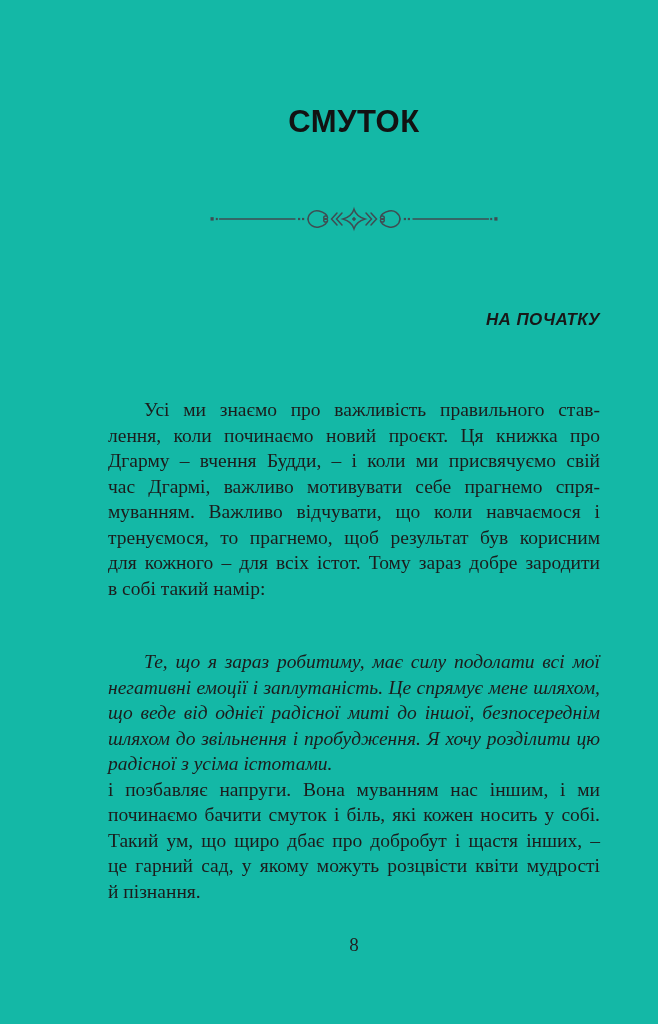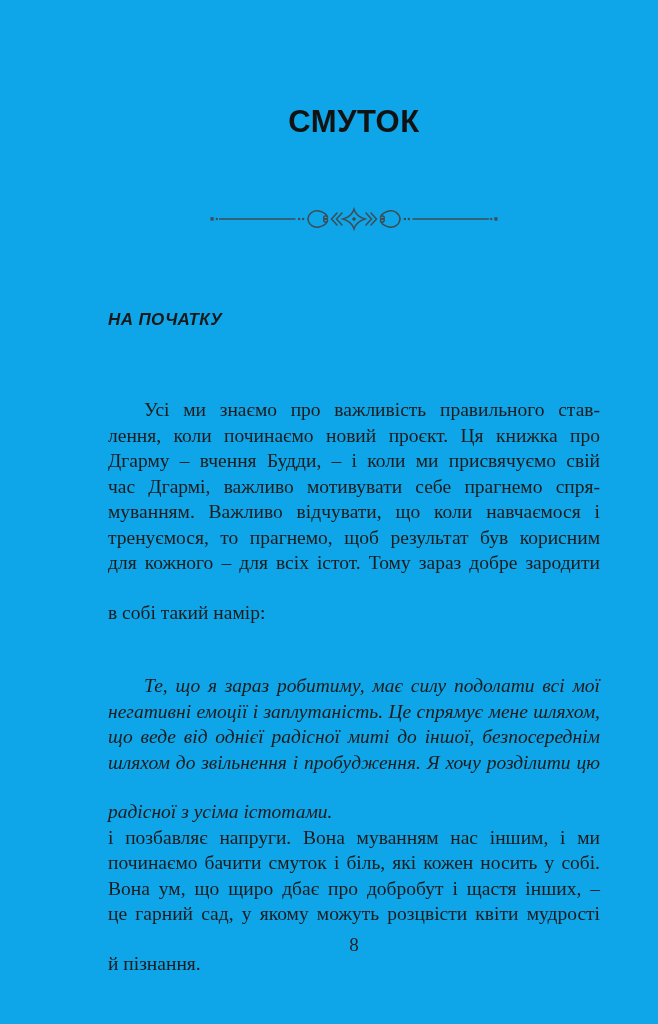--- a/index.html
+++ b/index.html
@@ -4,21 +4,21 @@
 <style>
   html, body {
     margin: 0;
     padding: 0;
     background: #ffffff;
   }
   .page {
     position: relative;
     width: 658px;
     height: 1024px;
-    background: #0ea5e9;
+    background: #14b8a6;
     overflow: hidden;
     font-family: "Liberation Serif", serif;
   }
   .col {
     position: absolute;
     left: 108px;
     width: 492px;
   }
   .chapter-title {
     top: 103px;
@@ -33,42 +33,42 @@
   .divider {
     top: 206px;
     height: 26px;
     display: flex;
     justify-content: center;
     align-items: center;
     color: #3f4c52;
   }
   .section-heading {
     top: 308px;
-    text-align: left;
+    text-align: right;
     font-family: "Liberation Sans", sans-serif;
     font-style: italic;
     font-weight: bold;
     font-size: 17px;
     letter-spacing: 0.4px;
     line-height: 24px;
     color: #181818;
   }
   .body-text {
     top: 349px;
     font-size: 19.5px;
     color: #1c1c1c;
   }
   .line {
     line-height: 25.5px;
     text-align: justify;
     text-align-last: justify;
     white-space: normal;
   }
   .line.para-start { text-indent: 36px; margin-top: 48px; }
-  .line.para-end   { text-align-last: left; margin-top: 24px; }
+  .line.para-end   { text-align-last: left; }
   .line.italic     { font-style: italic; }
   .page-number {
     top: 934px;
     text-align: center;
     font-size: 19px;
     color: #222222;
   }
 </style>
 </head>
 <body>
@@ -107,20 +107,20 @@
       <div class="line">тренуємося, то прагнемо, щоб результат був корисним</div>
       <div class="line">для кожного – для всіх істот. Тому зараз добре зародити</div>
       <div class="line para-end">в собі такий намір:</div>
       <div class="line italic para-start">Те, що я зараз робитиму, має силу подолати всі мої</div>
       <div class="line italic">негативні емоції і заплутаність. Це спрямує мене шляхом,</div>
       <div class="line italic">що веде від однієї радісної миті до іншої, безпосереднім</div>
       <div class="line italic">шляхом до звільнення і пробудження. Я хочу розділити цю</div>
       <div class="line italic para-end">радісної з усіма істотами.</div>
       <div class="line">і позбавляє напруги. Вона муванням нас іншим, і ми</div>
       <div class="line">починаємо бачити смуток і біль, які кожен носить у собі.</div>
-      <div class="line">Вона ум, що щиро дбає про добробут і щастя інших, –</div>
+      <div class="line">Такий ум, що щиро дбає про добробут і щастя інших, –</div>
       <div class="line">це гарний сад, у якому можуть розцвісти квіти мудрості</div>
       <div class="line para-end">й пізнання.</div>
     </div>
 
   <div class="col page-number">8</div>
 
 </div>
 
 </body></html>

